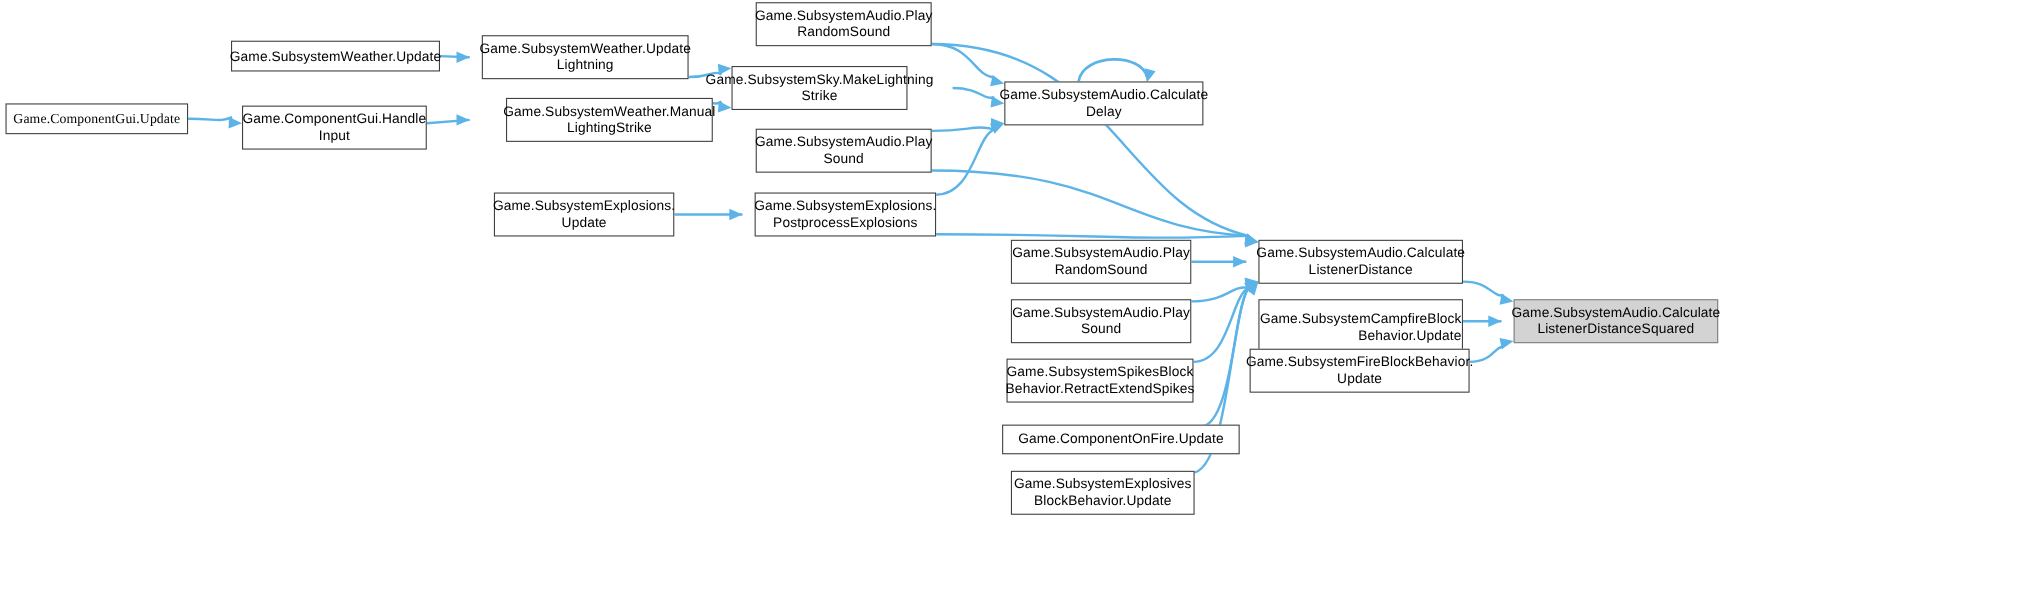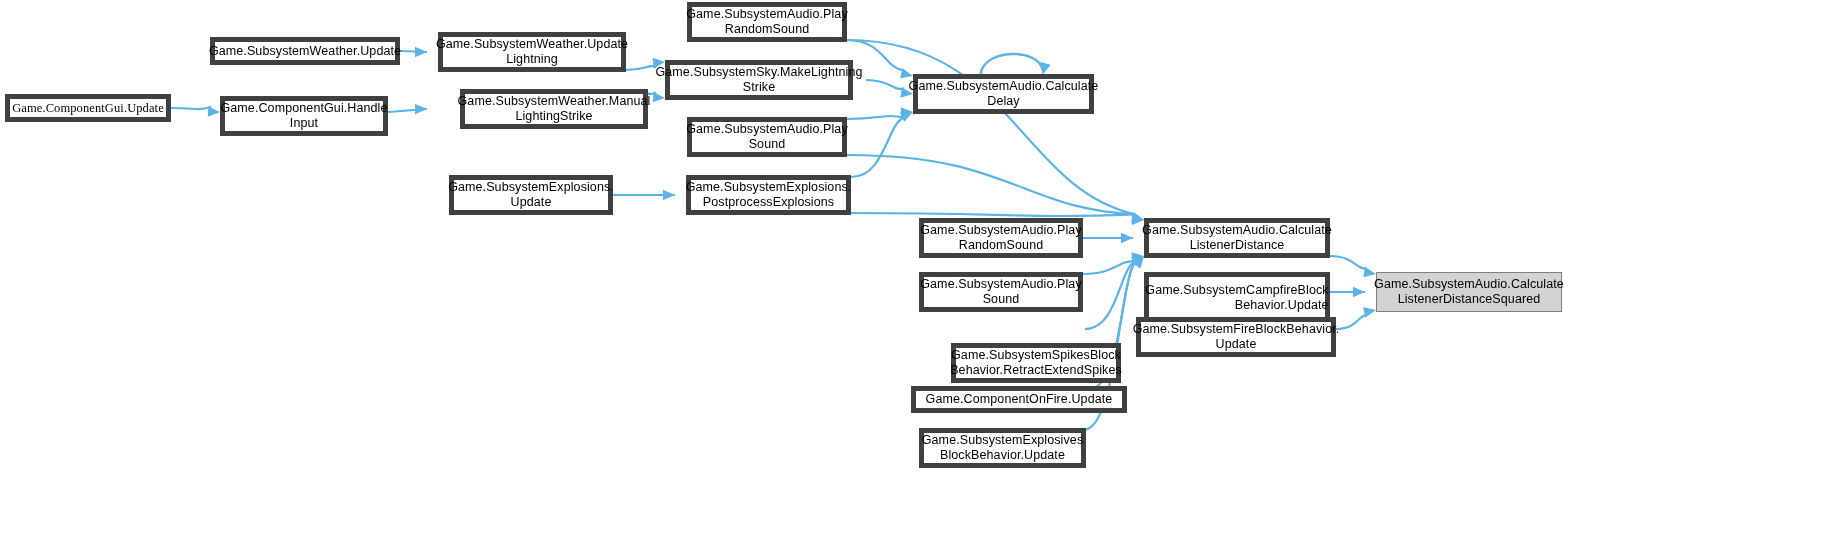--- a/index.html
+++ b/index.html
@@ -20,21 +20,21 @@
     left: 0;
     top: 0;
     width: 1842px;
     height: 555px;
     pointer-events: none;
   }
   .node {
     position: absolute;
     box-sizing: border-box;
     background: #ffffff;
-    border: 5px solid #404040;
+    border: 1px solid #404040;
     display: flex;
     align-items: center;
     justify-content: center;
     text-align: center;
     color: #000000;
     font-size: 12.5px;
     line-height: 15px;
     letter-spacing: 0.1px;
     white-space: pre-line;
     z-index: 2;
@@ -145,35 +145,35 @@
 <div class="node" style="left: 5px; top: 94px; width: 166px; height: 28px; font-family: Liberation Serif, serif;"><span>Game.ComponentGui.Update</span></div>
     <div class="node" style="left: 210px; top: 37px; width: 190px; height: 28px;"><span>Game.SubsystemWeather.Update</span></div>
     <div class="node" style="left: 220px; top: 96px; width: 168px; height: 40px;"><span>Game.ComponentGui.Handle
 Input</span></div>
     <div class="node" style="left: 438px; top: 32px; width: 188px; height: 40px;"><span>Game.SubsystemWeather.Update
 Lightning</span></div>
     <div class="node" style="left: 460px; top: 89px; width: 188px; height: 40px;"><span>Game.SubsystemWeather.Manual
 LightingStrike</span></div>
     <div class="node" style="left: 687px; top: 2px; width: 160px; height: 40px;"><span>Game.SubsystemAudio.Play
 RandomSound</span></div>
-    <div class="node" style="left: 665px; top: 60px; width: 188px; height: 40px;"><span>Game.SubsystemSky.MakeLightning
+    <div class="node" style="left: 665px; top: 60px; width: 160px; height: 40px;"><span>Game.SubsystemSky.MakeLightning
 Strike</span></div>
     <div class="node" style="left: 687px; top: 117px; width: 160px; height: 40px;"><span>Game.SubsystemAudio.Play
 Sound</span></div>
     <div class="node" style="left: 913px; top: 74px; width: 181px; height: 40px;"><span>Game.SubsystemAudio.Calculate
 Delay</span></div>
     <div class="node" style="left: 449px; top: 175px; width: 164px; height: 40px;"><span>Game.SubsystemExplosions.
 Update</span></div>
     <div class="node" style="left: 686px; top: 175px; width: 165px; height: 40px;"><span>Game.SubsystemExplosions.
 PostprocessExplosions</span></div>
     <div class="node" style="left: 919px; top: 218px; width: 164px; height: 40px;"><span>Game.SubsystemAudio.Play
 RandomSound</span></div>
     <div class="node" style="left: 919px; top: 272px; width: 164px; height: 40px;"><span>Game.SubsystemAudio.Play
 Sound</span></div>
-    <div class="node" style="left: 915px; top: 343px; width: 170px; height: 40px; margin-left: 36px;"><span>Game.SubsystemSpikesBlock
+    <div class="node" style="left: 915px; top: 326px; width: 170px; height: 40px;"><span>Game.SubsystemSpikesBlock
 Behavior.RetractExtendSpikes</span></div>
     <div class="node" style="left: 911px; top: 386px; width: 216px; height: 27px;"><span>Game.ComponentOnFire.Update</span></div>
     <div class="node" style="left: 919px; top: 428px; width: 167px; height: 40px;"><span>Game.SubsystemExplosives
 BlockBehavior.Update</span></div>
     <div class="node" style="left: 1144px; top: 218px; width: 186px; height: 40px;"><span>Game.SubsystemAudio.Calculate
 ListenerDistance</span></div>
     <div class="node" style="left: 1144px; top: 272px; width: 186px; height: 52px; text-align: right;"><span>Game.SubsystemCampfireBlock
 Behavior.Update</span></div>
     <div class="node" style="left: 1136px; top: 317px; width: 200px; height: 40px;"><span>Game.SubsystemFireBlockBehavior.
 Update</span></div>

